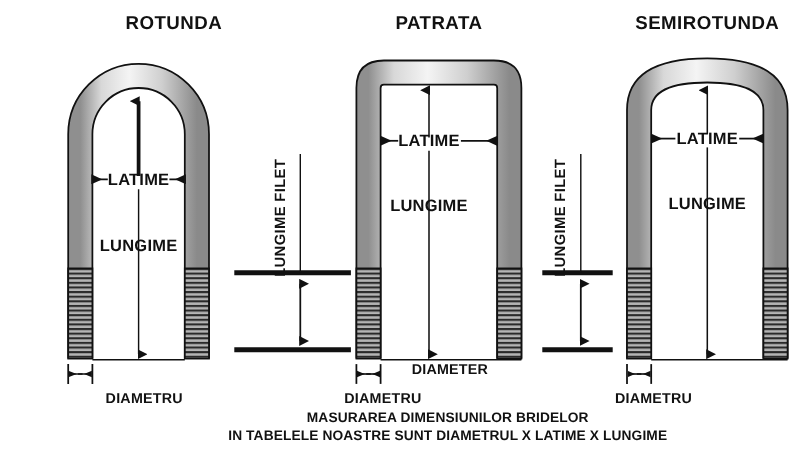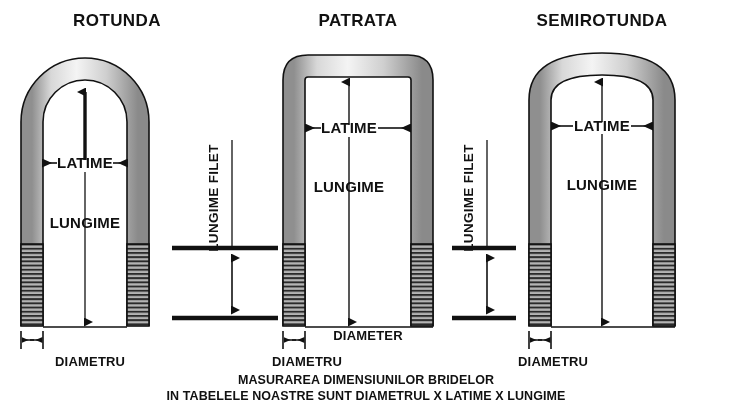--- a/index.html
+++ b/index.html
@@ -13,20 +13,21 @@
     position: relative;
     overflow: hidden;
     font-family: "Liberation Sans", sans-serif;
     color: #111111;
   }
   #diagram-root {
     position: absolute;
     left: 0; top: 0;
     width: 604px;
     height: 409px;
+    padding-left: 41px;
   }
   svg.diagram-svg {
     display: block;
     width: 732px;
     height: 409px;
   }
   text {
     font-family: "Liberation Sans", sans-serif;
     fill: #111111;
     font-weight: bold;

